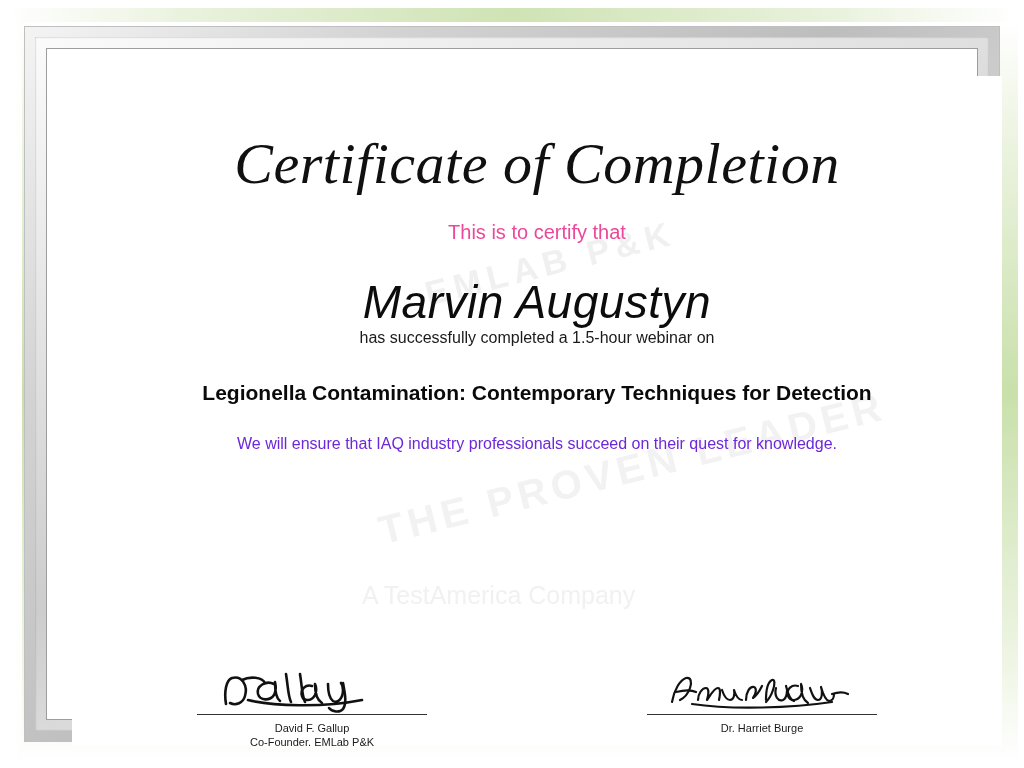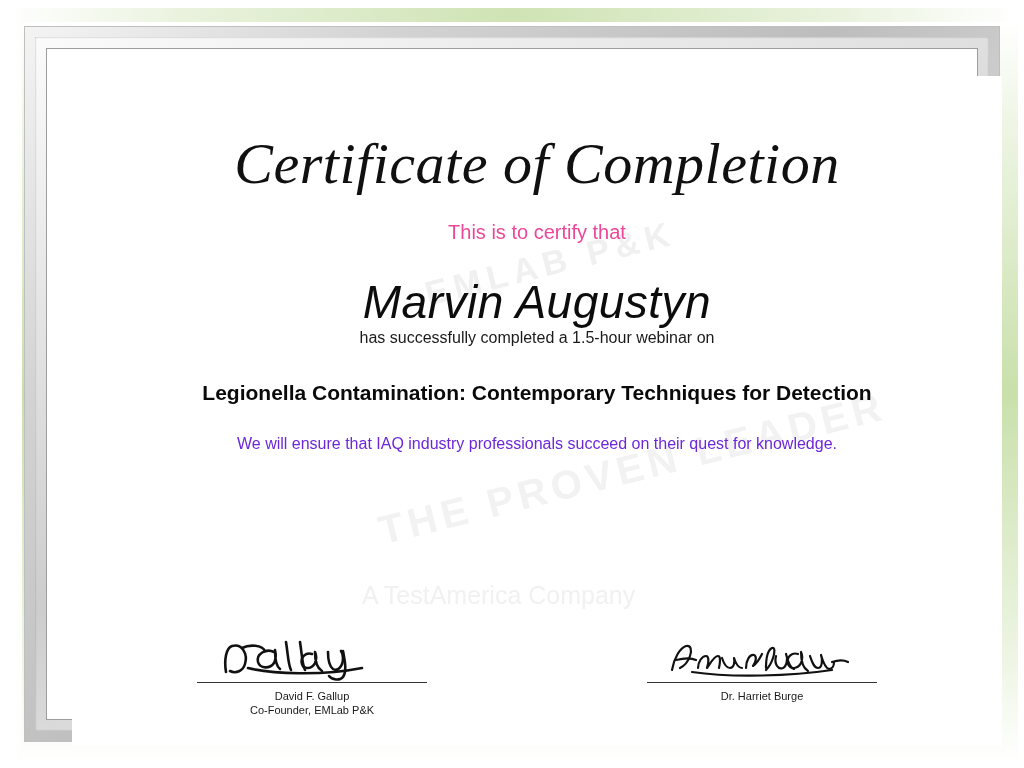--- a/index.html
+++ b/index.html
@@ -183,21 +183,21 @@
     margin-top: 30px;
     font-family: "Liberation Sans", sans-serif;
     font-size: 16px;
     color: #1a1a1a;
   }
 
   
   .signatures {
     position: absolute;
     left: 0;
-    top: 560px;
+    top: 592px;
     width: 930px;
     display: flex;
     justify-content: space-between;
     padding: 0 90px;
     box-sizing: border-box;
     z-index: 3;
   }
   .sig-block {
     width: 300px;
     text-align: center;

